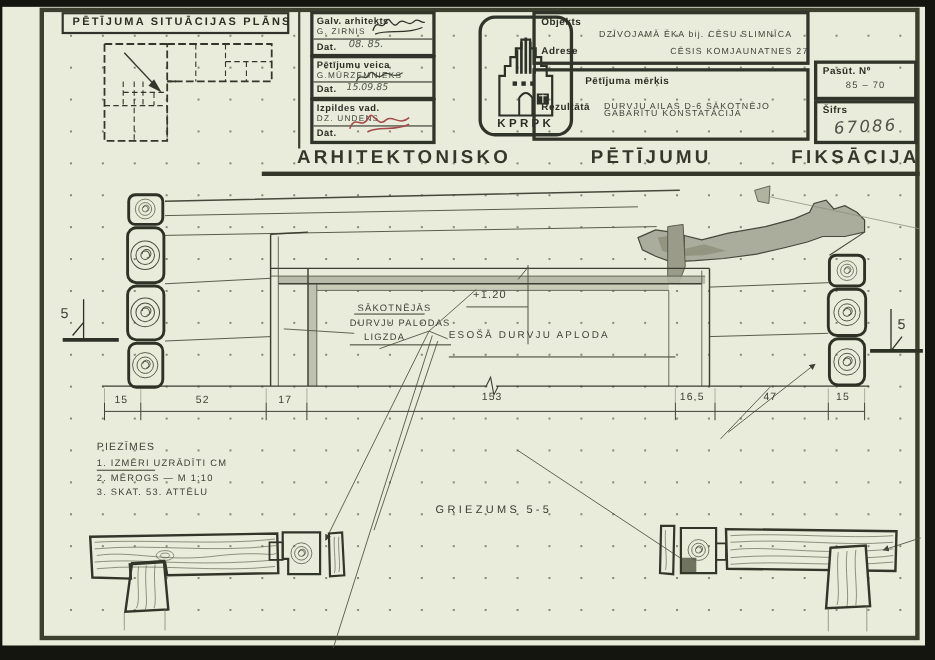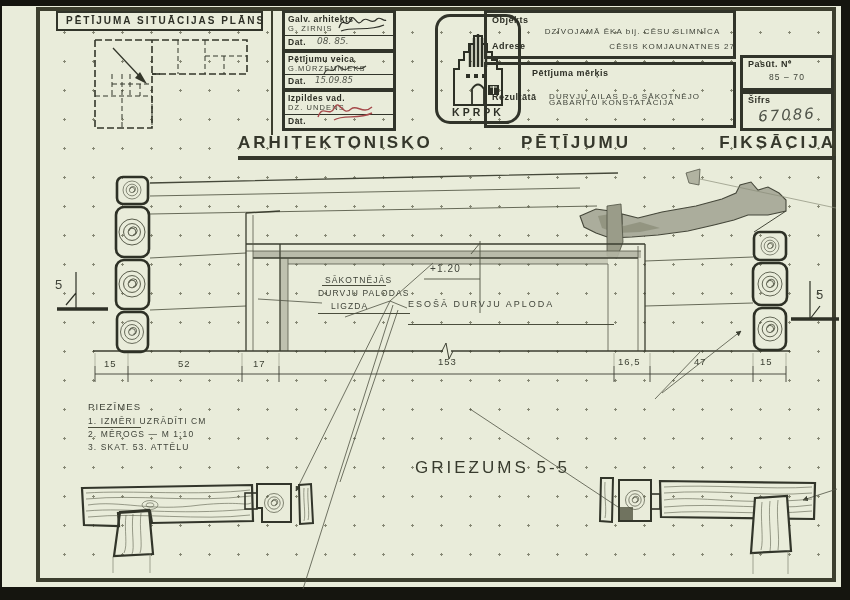--- a/index.html
+++ b/index.html
@@ -10,21 +10,21 @@
   .frame{position:absolute;left:36px;top:7px;width:792px;height:567px;border:4px solid #3c3e2e;
          background-image:radial-gradient(circle, rgba(108,111,90,.8) 1px, rgba(0,0,0,0) 1.4px);
          background-size:29px 29px;background-position:10px 7px;}
   .box{position:absolute;border:3px solid #31342a;}
   .tbox{position:absolute;border:2px solid #31342a;}
   .stamp{position:absolute;font-weight:bold;color:#2d2f26;letter-spacing:.5px;white-space:nowrap;}
   .hand{position:absolute;color:#40443a;letter-spacing:1.1px;font-size:8.5px;white-space:nowrap;}
   .hw{position:absolute;font-family:"DejaVu Sans",sans-serif;font-style:italic;color:#50544a;white-space:nowrap;}
   .dim{position:absolute;font-size:9.5px;color:#3c4033;letter-spacing:1px;white-space:nowrap;}
   .ul{border-bottom:1.2px solid #4a4d3c;padding-bottom:15px;}
-  .titleword{font-weight:bold;font-size:17px;letter-spacing:3px;color:#35372b;}
+  .titleword{font-weight:bold;font-size:17px;letter-spacing:3px;color:#35372b;margin-left:32px;}
   svg{position:absolute;overflow:visible;}
   .edge{position:absolute;background:#15150f;}
 </style>
 </head>
 <body>
 
 <div id="sheet">
   <div class="paperbg"></div>
   <div class="edge" style="left:0;top:0;width:850px;height:6px;"></div>
   <div class="edge" style="left:0;top:587px;width:850px;height:13px;"></div>
@@ -301,14 +301,14 @@
   <span class="dim" style="left:760px;top:356px;">15</span>
 
   <span class="hand" style="left:55px;top:277px;font-size:13px;">5</span>
   <span class="hand" style="left:816px;top:287px;font-size:13px;">5</span>
 
   <span class="hand ul" style="left:88px;top:401px;font-size:9.5px;">PIEZĪMES</span>
   <span class="hand" style="left:88px;top:416px;font-size:8.5px;">1. IZMĒRI UZRĀDĪTI CM</span>
   <span class="hand" style="left:88px;top:429px;font-size:8.5px;">2. MĒROGS — M 1:10</span>
   <span class="hand" style="left:88px;top:442px;font-size:8.5px;">3. SKAT. 53. ATTĒLU</span>
 
-  <span class="hand" style="left:415px;top:458px;font-size:17px;letter-spacing:3px;color:#383b2e;">GRIEZUMS 5-5</span>
+  <span class="hand" style="left:396px;top:458px;font-size:10px;letter-spacing:3px;color:#383b2e;">GRIEZUMS 5-5</span>
 </div>
 
 </body></html>

